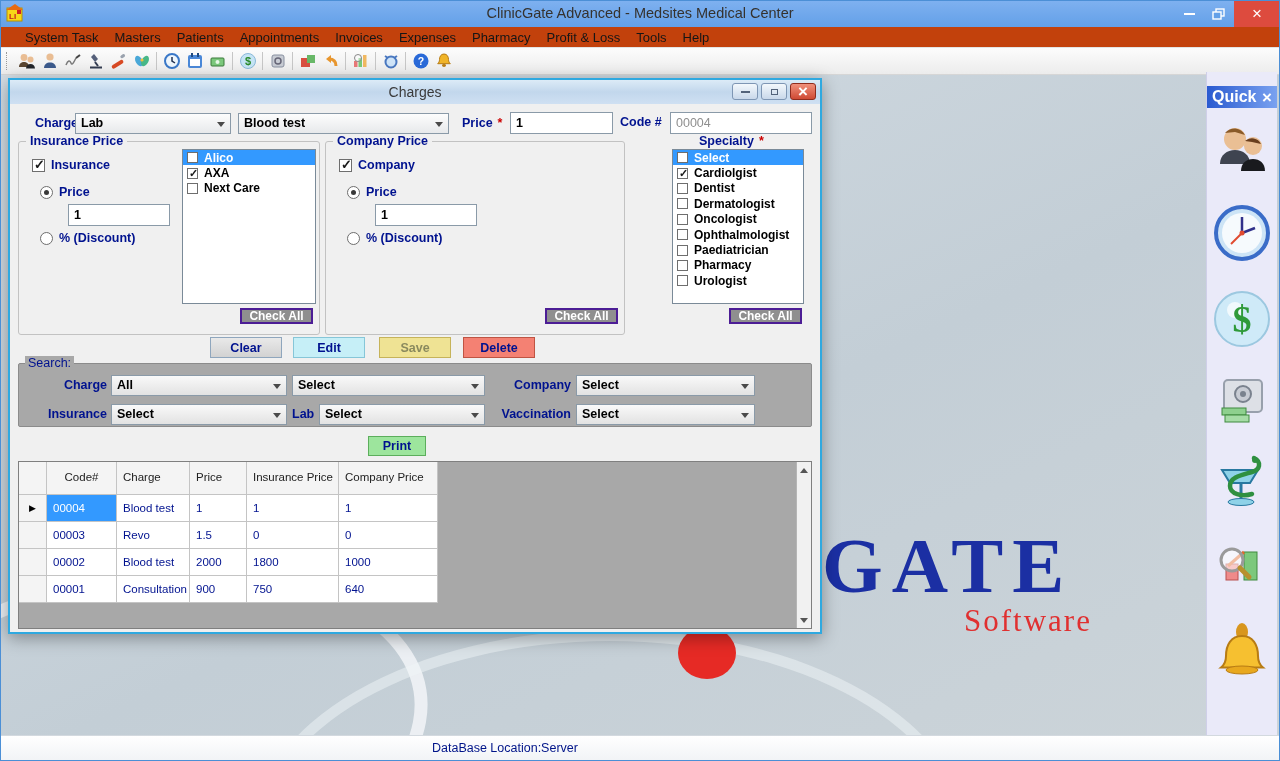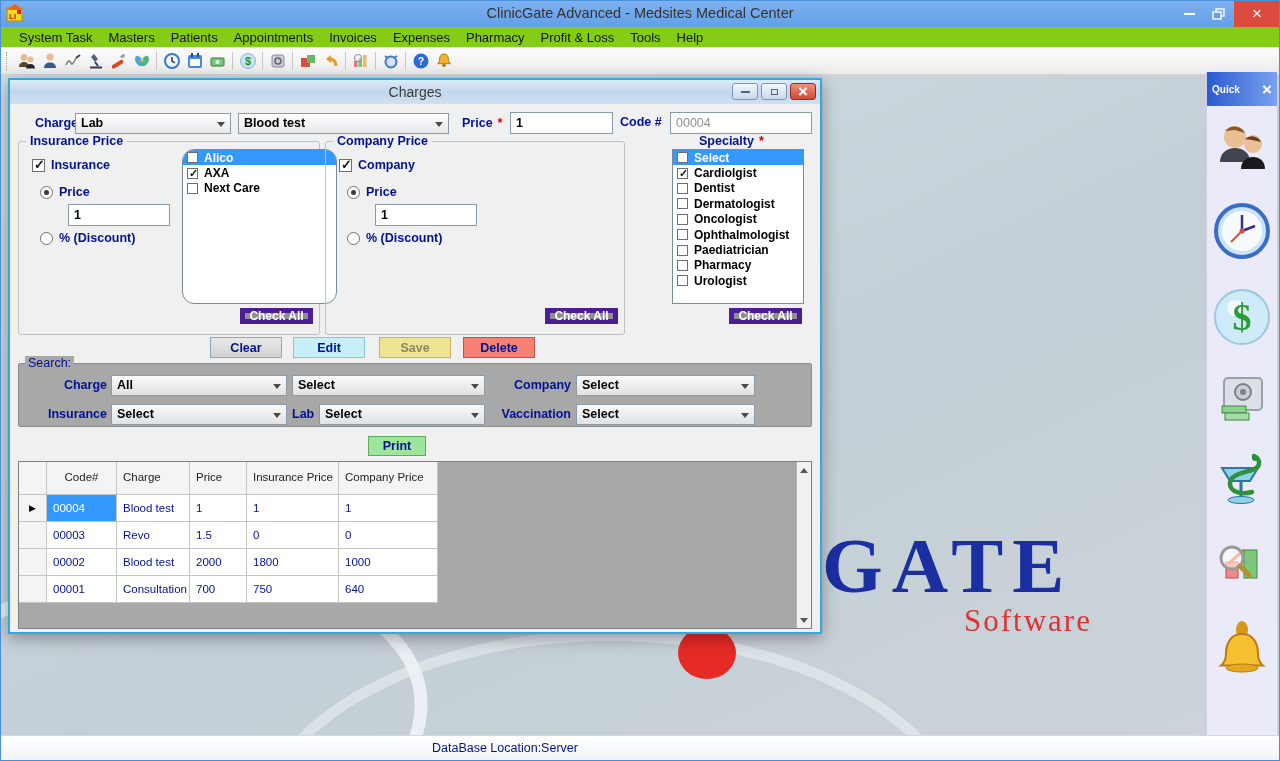--- a/index.html
+++ b/index.html
@@ -11,22 +11,22 @@
     background:linear-gradient(#7fb1f0,#63a0e8); }
   .app-icon { position:absolute; left:6px; top:4px; }
   .title { position:absolute; left:0; right:0; top:0; height:27px; line-height:27px;
     text-align:center; font-size:14.5px; color:#35322e; }
   .win-controls { position:absolute; right:0; top:0; height:27px; display:flex; }
   .wbtn { width:30px; height:27px; display:flex; align-items:center; justify-content:center; }
   .wbtn.close { width:46px; background:#dd4b3e; color:#fff; font-size:15px; }
   .glyph-min { width:11px; height:2px; background:#fff; }
   .x-glyph::before { content:"×"; font-size:17px; line-height:1; }
 
-  .menubar { position:absolute; left:0; top:27px; width:1280px; height:21px; background:#84cc16;
-    border-bottom:1px solid #e3e3e3; display:flex; align-items:center; padding-left:11px;
+  .menubar { position:absolute; left:0; top:27px; width:1280px; height:21px; background:#c2410c;
+    border-bottom:1px solid #e3e3e3; display:flex; align-items:center; padding-left:17px;
     font-size:13px; color:#161616; }
   .menu-item { padding:0 8px; height:21px; line-height:21px; }
 
   .toolbar { position:absolute; left:0; top:48px; width:1280px; height:27px;
     background:linear-gradient(#fcfcfc,#ececec); border-bottom:1px solid #d6d6d6;
     display:flex; align-items:center; padding-left:6px; }
   .tb-grip { width:4px; height:18px; border-left:1px dotted #9a9a9a; margin-right:5px; }
   .tbi { width:23px; height:23px; display:flex; align-items:center; justify-content:center; }
   .tb-sep { width:1px; height:18px; background:#c6c6c6; margin:0 3px; }
 
@@ -40,22 +40,22 @@
   .steth-head { position:absolute; left:678px; top:552px; width:58px; height:52px;
     border-radius:50%; background:#e62a25; }
   .brand { position:absolute; left:822px; top:448px; font-family:"Liberation Serif",serif;
     font-weight:bold; font-size:78px; line-height:1.1; color:#1b2fa3; letter-spacing:9px; }
   .brand-sub { position:absolute; left:964px; top:528px; font-family:"Liberation Serif",serif;
     font-size:31px; color:#e03030; letter-spacing:2px; }
 
   
   .quick { position:absolute; left:1206px; top:72px; width:71px; height:663px;
     background:#eaeaf9; border-left:1px solid #cfcfe8; z-index:6; }
-  .quick-header { height:34px; background:linear-gradient(90deg,#2a5ad0,#7aa2f0);
-    color:#fff; font-weight:bold; font-size:10px; display:flex; align-items:center; padding:0 5px; }
+  .quick-header { height:22px; background:linear-gradient(90deg,#2a5ad0,#7aa2f0);
+    color:#fff; font-weight:bold; font-size:16px; display:flex; align-items:center; padding:0 5px;margin-top:14px; }
   .quick-close { margin-left:auto; color:#fff; font-size:15px; line-height:1; }
   .quick-icons { display:flex; flex-direction:column; align-items:center; padding-top:16px; gap:24px; }
 
   
   .statusbar { position:absolute; left:0; top:735px; width:1280px; height:26px;
     background:linear-gradient(#ffffff,#f1f3f6); border-top:1px solid #d3d9df;
     font-size:12.5px; color:#001489; }
   .sb-item { position:absolute; top:0; height:26px; line-height:25px; white-space:pre; }
 
   .frame { position:absolute; inset:0; border:1px solid #4b8fd6; pointer-events:none; z-index:60; }
@@ -99,21 +99,21 @@
   .radio.sel::after { content:""; position:absolute; left:3px; top:3px; width:5px; height:5px;
     border-radius:50%; background:#3a3a3a; }
 
   .lbox { position:absolute; background:#fff; border:1px solid #7a8a98; overflow:hidden; }
   .lb-item { height:15.4px; display:flex; align-items:center; gap:6px; padding-left:4px;
     font-weight:bold; font-size:12px; color:#000; }
   .lb-item .cbx { width:11px; height:11px; }
   .lb-item .cbx.checked::after { font-size:11px; top:-2px; left:1px; }
   .lb-item.selected { background:#3399ff; color:#fff; }
 
-  .checkall { position:absolute; width:73px; height:16px; background:#8f8f8f; border:5px solid #4c1d95;
+  .checkall { position:absolute; width:73px; height:16px; background:#8f8f8f; border:2px solid #4c1d95;
     color:#fff; font-weight:bold; font-size:12px; display:flex; align-items:center; justify-content:center; }
 
   .abtn { position:absolute; top:233px; width:72px; height:21px; display:flex; align-items:center;
     justify-content:center; font-weight:bold; font-size:12.5px; color:#00128f; }
   .abtn.clear { left:200px; background:linear-gradient(#e9e9e9,#d2d2d2); border:1px solid #8fa6bd; }
   .abtn.edit { left:283px; background:#c6eff7; border:1px solid #86c6d8; }
   .abtn.save { left:369px; background:#efe394; border:1px solid #c6b35a; color:#8a8a5e; }
   .abtn.delete { left:453px; background:#f48173; border:1px solid #bf5443; }
 
   .search-grp { position:absolute; left:8px; top:259px; width:794px; height:64px;
@@ -355,21 +355,21 @@
     </div>
     <div class="ctl" style="left:30px;top:81px;">
       <span class="radio sel"></span>
       <span>Price</span>
     </div>
     <div class="tbox" style="left:58px;top:100px;width:102px;">1</div>
     <div class="ctl" style="left:30px;top:127px;">
       <span class="radio"></span>
       <span>% (Discount)</span>
     </div>
-    <div class="lbox" style="left:172px;top:45px;width:155px;height:155px;border-radius:12px;">
+    <div class="lbox" style="left:172px;top:45px;width:134px;height:155px;">
       <div class="lb-item selected">
           <span class="cbx"></span>
           <span>Alico</span>
         </div>
       <div class="lb-item">
           <span class="cbx checked"></span>
           <span>AXA</span>
         </div>
       <div class="lb-item">
           <span class="cbx"></span>
@@ -506,21 +506,21 @@
           <div class="gc w-code">00002</div>
           <div class="gc w-chg">Blood test</div>
           <div class="gc w-prc">2000</div>
           <div class="gc w-ins">1800</div>
           <div class="gc w-com">1000</div>
         </div>
         <div class="grow">
           <div class="gc w-sel selcol"></div>
           <div class="gc w-code">00001</div>
           <div class="gc w-chg">Consultation</div>
-          <div class="gc w-prc">700</div>
+          <div class="gc w-prc">900</div>
           <div class="gc w-ins">750</div>
           <div class="gc w-com">640</div>
         </div>
       </div>
       <div class="gscroll">
         <span class="sarr up">
             <span class="tri-up"></span>
           </span>
         <span class="sarr down">
             <span class="tri-down"></span>

